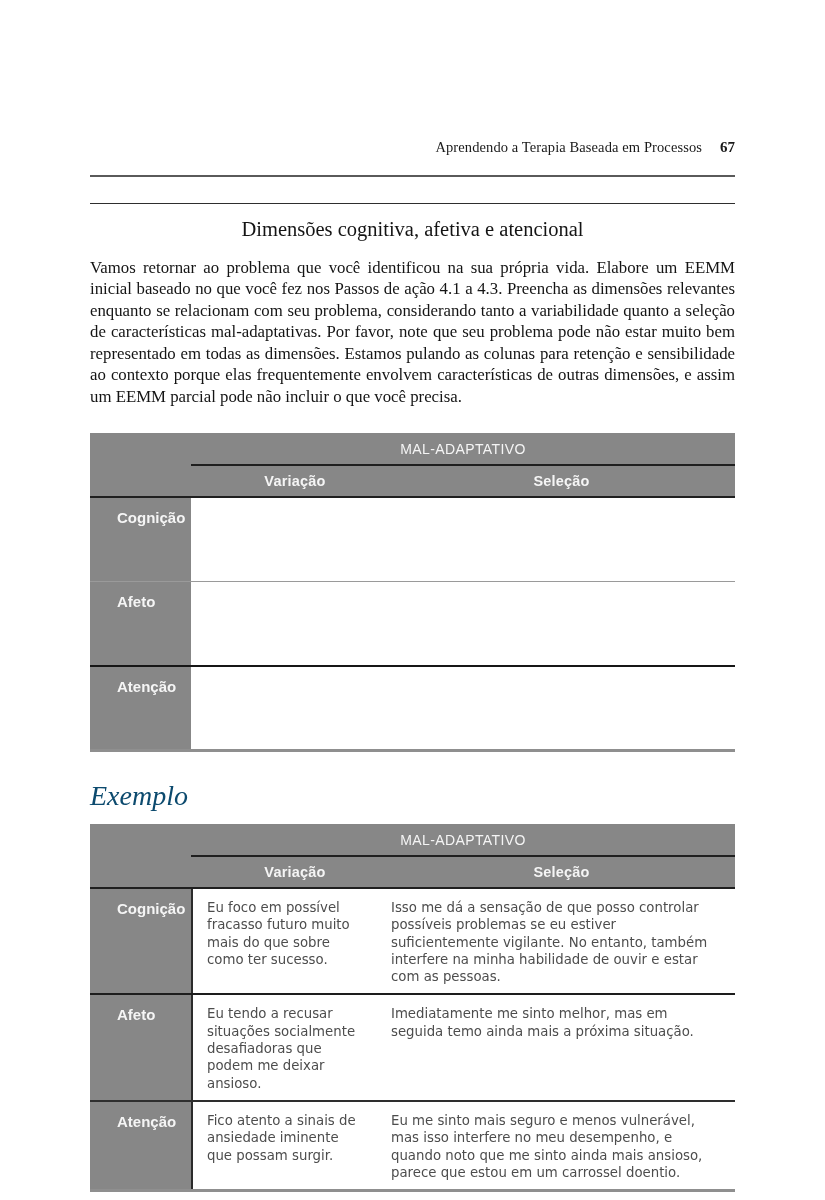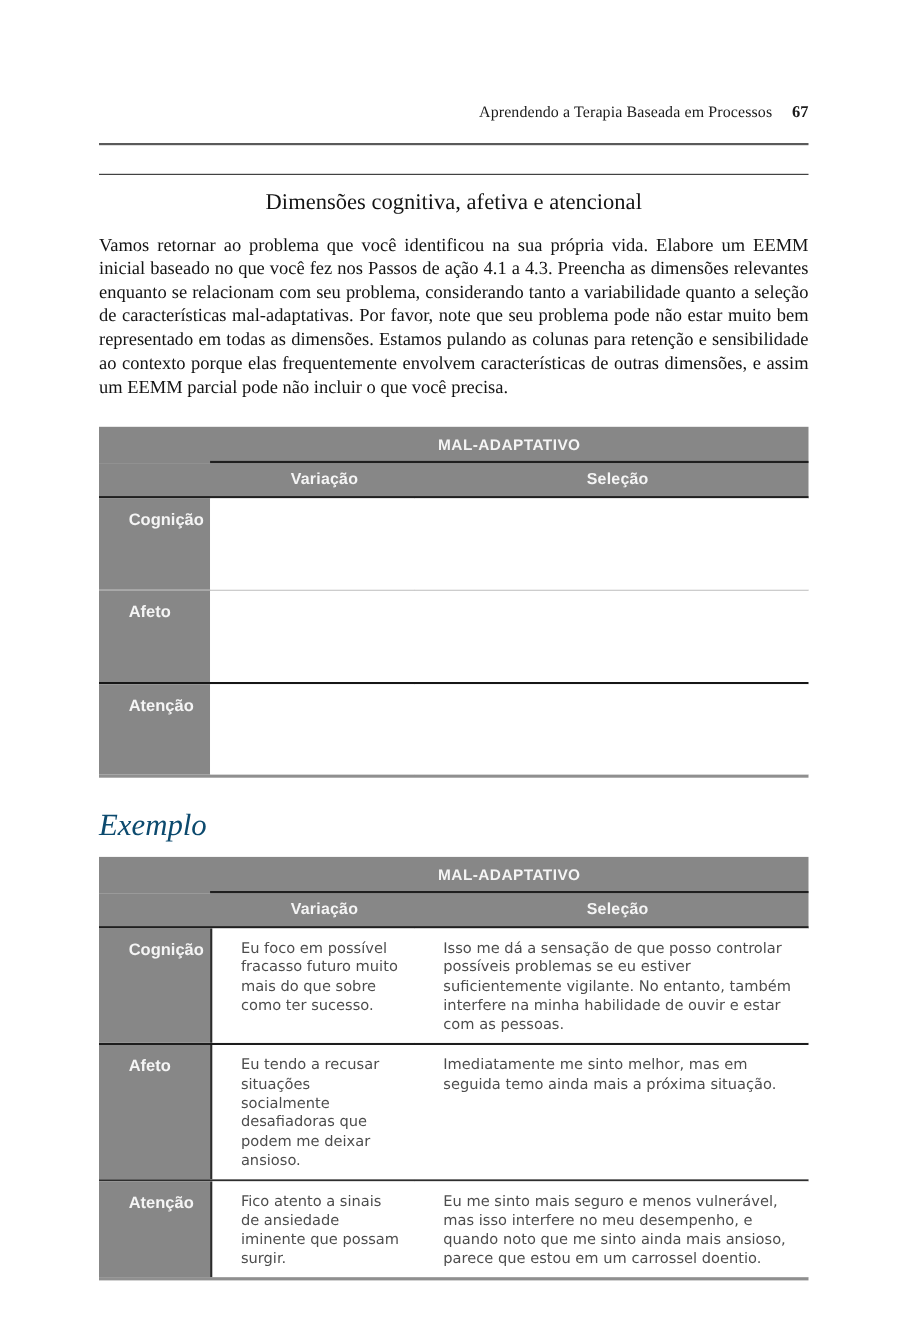--- a/index.html
+++ b/index.html
@@ -15,21 +15,21 @@
 
   
   .running-header {
     margin-top:94px;
     display:flex; justify-content:flex-end; align-items:baseline;
     font-size:14.5px;
     padding-bottom:19px;
     border-bottom:2px solid #5a5a5a;
   }
   .running-header .rh-title { letter-spacing:0.1px; }
-  .running-header .rh-page { font-weight:bold; margin-left:18px; font-size:15px; }
+  .running-header .rh-page { font-weight:bold; margin-left:18px; font-size:15px;margin-top:45px; }
 
   .rule2 { border-top:1.5px solid #2e2e2e; margin-top:26px; height:0; }
 
   
   .step-title {
     margin-top:13px;
     text-align:center;
     font-size:20.5px;
     line-height:24.5px;
     color:#141414;
@@ -48,21 +48,21 @@
   
   .eemm { margin-top:26px; }
   .eemm-head {
     display:grid; grid-template-columns:101px 1fr;
     background:#878787; height:33px;
   }
   .eemm-head .malband {
     display:flex; align-items:center; justify-content:center;
     color:#f5f5f5;
     font-family:"Liberation Sans", sans-serif;
-    font-weight:bold; font-size:14px; letter-spacing:0.4px;
+    font-weight:normal; font-size:14px; letter-spacing:0.4px;
     border-bottom:2px solid #1f1f1f;
   }
   .eemm-subhead {
     display:grid; grid-template-columns:101px 186px 1fr;
     background:#878787; height:30px;
     border-bottom:2.5px solid #1f1f1f;
     padding-left:11px;
   }
   .eemm-subhead .sub {
     display:flex; align-items:center; justify-content:center;
@@ -92,21 +92,21 @@
     font-size:28px;
     color:#0c4a6e;
   }
 
   
   .ex { margin-top:12px; }
   .ex .eemm-row .cell {
     font-family:"DejaVu Sans", sans-serif;
     font-size:13.3px; line-height:17.3px;
     color:#4d4d4d;
-    padding:10px 14px 8px 26px;
+    padding:10px 14px 8px 14px;
   }
   .ex .cell-var { border-left:2px solid #2b2b2b; }
   .ex .cell-sel { padding-right:24px; }
   .ex .row-1 { min-height:85px; border-bottom:2.5px solid #1d1d1d; }
   .ex .row-2 { min-height:83px; border-bottom:2px solid #2e2e2e; }
   .ex .row-3 { min-height:84px; border-bottom:3px solid #8f8f8f; }
 </style>
 </head>
 <body>
 

